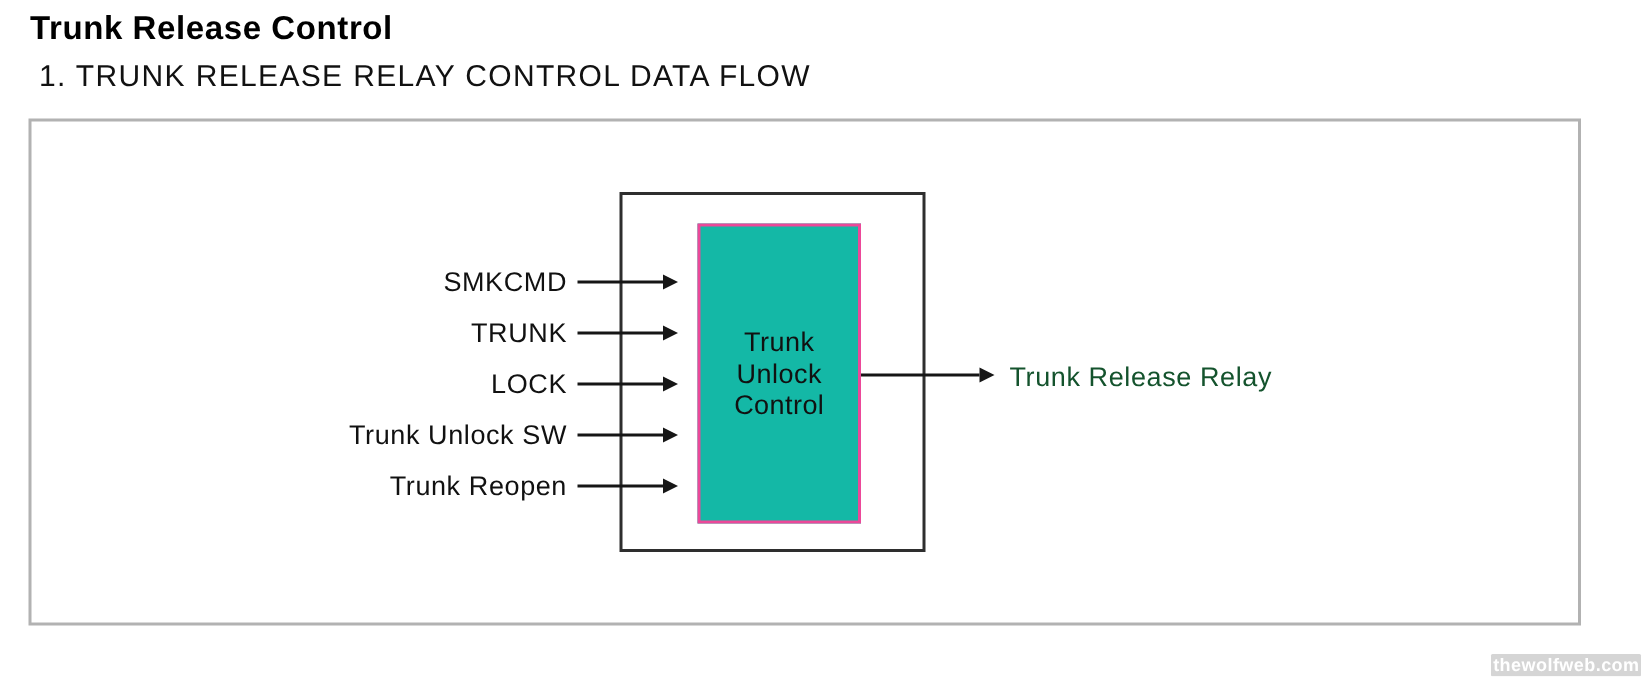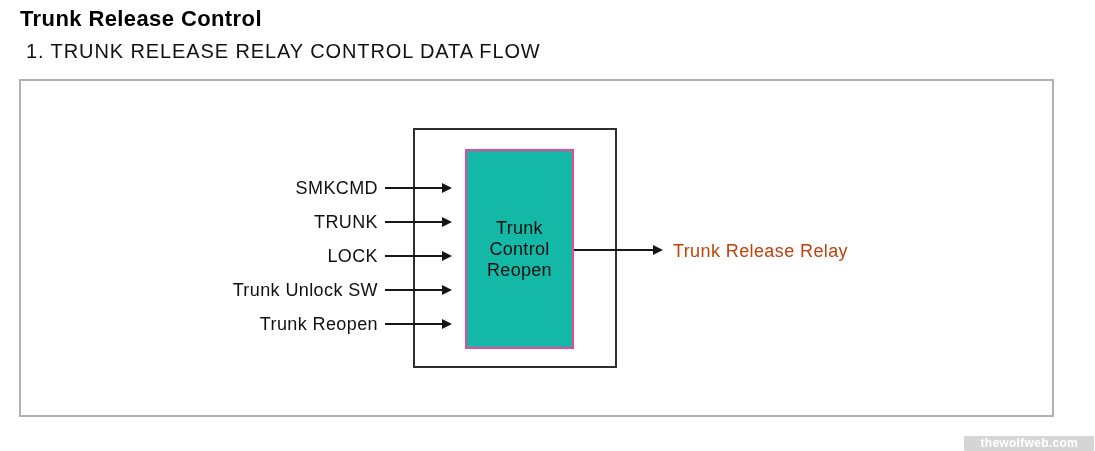--- a/index.html
+++ b/index.html
@@ -117,38 +117,38 @@
     width: 79px; 
   }
   .output-label {
     position: absolute;
     left: 673px;
     top: 240px;
     line-height: 22px;
     font-size: 18px;
     letter-spacing: 0.4px;
     white-space: nowrap;
-    color: #c2410c;
+    color: #14532d;
   }
   .footnote {
     position: absolute;
     left: 21px;
     top: 419px;
     font-size: 19px;
     letter-spacing: 0.4px;
     white-space: nowrap;
     color: #000000;
   }
   .watermark {
     position: absolute;
     right: 1px;
     bottom: 0;
     height: 15px;
     line-height: 15px;
-    padding: 0 16px;
+    padding: 0 1px;
     background: #d5d5d5;
     color: #ffffff;
     font-size: 12px;
     font-weight: bold;
     letter-spacing: 0.3px;
     border-radius: 1px;
   }
 </style>
 </head>
 <body>
@@ -159,22 +159,22 @@
 
   <div class="subtitle">1. TRUNK RELEASE RELAY CONTROL DATA FLOW</div>
 
   <div class="frame"></div>
 
   <div class="outer-box"></div>
 
   <div class="inner-box">
     <div class="block-label">
       <span>Trunk</span>
+      <span>Unlock</span>
       <span>Control</span>
-      <span>Reopen</span>
     </div>
   </div>
 
   <div id="inputs">
       <div class="input-row" style="top: 188px;">
       <span class="input-label">SMKCMD</span>
       <span class="arrow in-arrow"></span>
     </div>
       <div class="input-row" style="top: 222px;">
       <span class="input-label">TRUNK</span>

